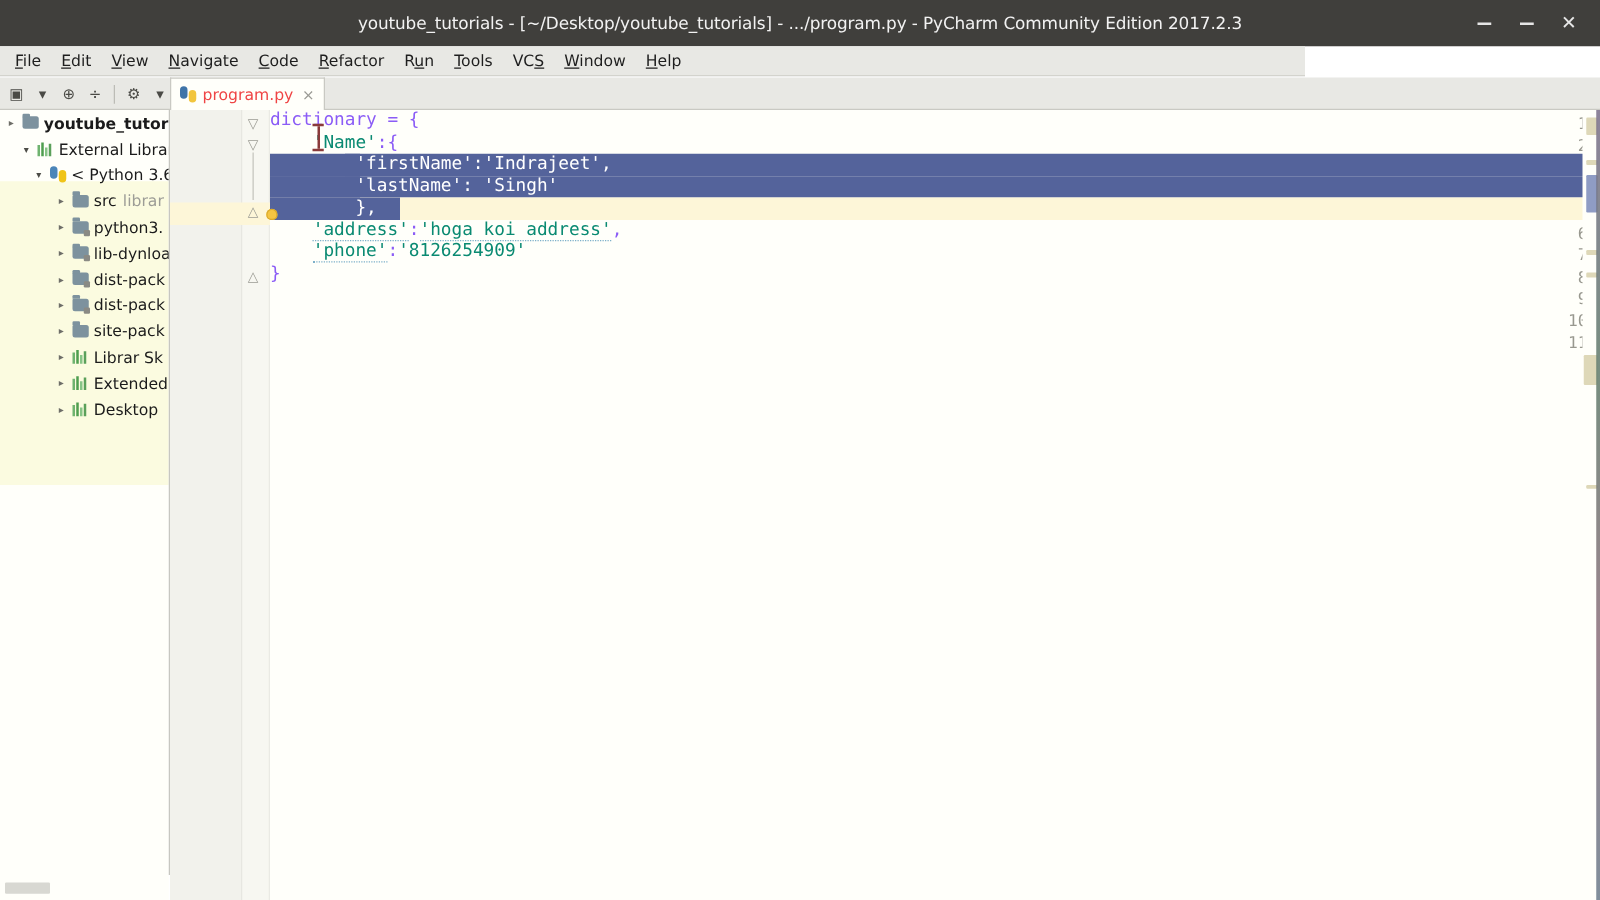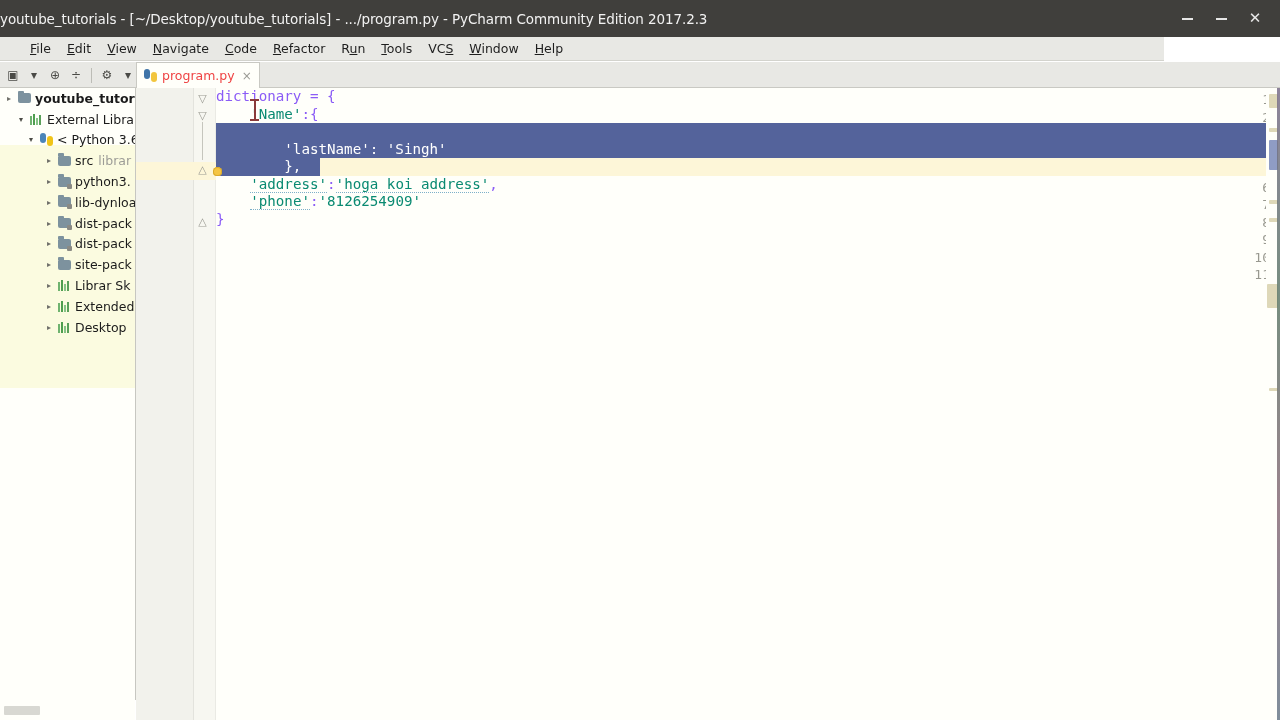--- a/index.html
+++ b/index.html
@@ -7,42 +7,42 @@
     width: 1280px; height: 720px;
     overflow: hidden;
     background: #ffffff;
     font-family: "DejaVu Sans", "Liberation Sans", sans-serif;
   }
 
   
   #titlebar {
     position: absolute; left: 0; top: 0; width: 1280px; height: 37px;
     background: #403f3c;
-    display: flex; align-items: center; 
+    display: flex; align-items: center; justify-content: center;
   }
   #title-text {
     color: #f2f2f2; font-size: 13.5px; letter-spacing: -0.1px;
     white-space: nowrap;
   }
   #win-controls {
     position: absolute; right: 8px; top: 0; height: 37px;
     display: flex; align-items: center; gap: 0px;
   }
   .wbtn {
     width: 34px; height: 37px; display: flex; align-items: center;
     justify-content: center; color: #e8e8e8; font-size: 14px;
   }
   .wbtn .dash { display:block; width: 11px; height: 2px; background: #e6e6e6; }
   .wbtn .xg { font-size: 15px; line-height: 1; font-weight: 600; }
 
   
   #menubar {
-    position: absolute; left: 0; top: 37px; width: 1164px; height: 24px;
+    position: absolute; left: 0; top: 37px; width: 1044px; height: 24px;
     background: #e8e8e4;
-    display: flex; align-items: center; padding-left: 22px;
+    display: flex; align-items: center; padding-left: 4px;
     border-bottom: 1px solid #d3d3cd;
   }
   .menu-item {
     font-size: 12.5px; color: #1e1e1e; padding: 2px 8px;
     white-space: nowrap;
   }
   .menu-item u { text-decoration: underline; text-underline-offset: 1px; }
 
   
   #toolbar {
@@ -420,20 +420,21 @@
     <div class="selband" style="top:52.5px;"></div>
     <div class="curline" style="top:70px;"></div>
     <div class="selblock" style="top:35px;left:60px;width:12px;"></div>
     <div class="selblock" style="top:52.5px;left:0px;width:72px;"></div>
     <div class="selblock" style="top:70px;left:0px;width:104px;"></div>
 
     <div class="crow" style="top:0px;"><span class="kw">dictionary = {</span></div>
 
     <div class="crow" style="top:17.5px;"><span>    </span><span class="str">'Name'</span><span class="kw">:{</span></div>
 
+    <div class="crow sel-txt" style="top:35px;"><span>        'firstName':'Indrajeet',</span></div>
 
     <div class="crow sel-txt" style="top:52.5px;"><span>        'lastName': 'Singh'</span></div>
 
     <div class="crow sel-txt" style="top:70px;"><span>        },</span></div>
 
     <div class="crow" style="top:87.5px;"><span>    </span><span class="str typo">'address'</span><span class="kw">:</span><span class="str typo">'hoga koi address'</span><span class="kw">,</span></div>
 
     <div class="crow" style="top:105px;"><span>    </span><span class="str typo">'phone'</span><span class="kw">:</span><span class="str">'8126254909'</span></div>
 
     <div class="crow" style="top:122.5px;"><span class="kw">}</span></div>

